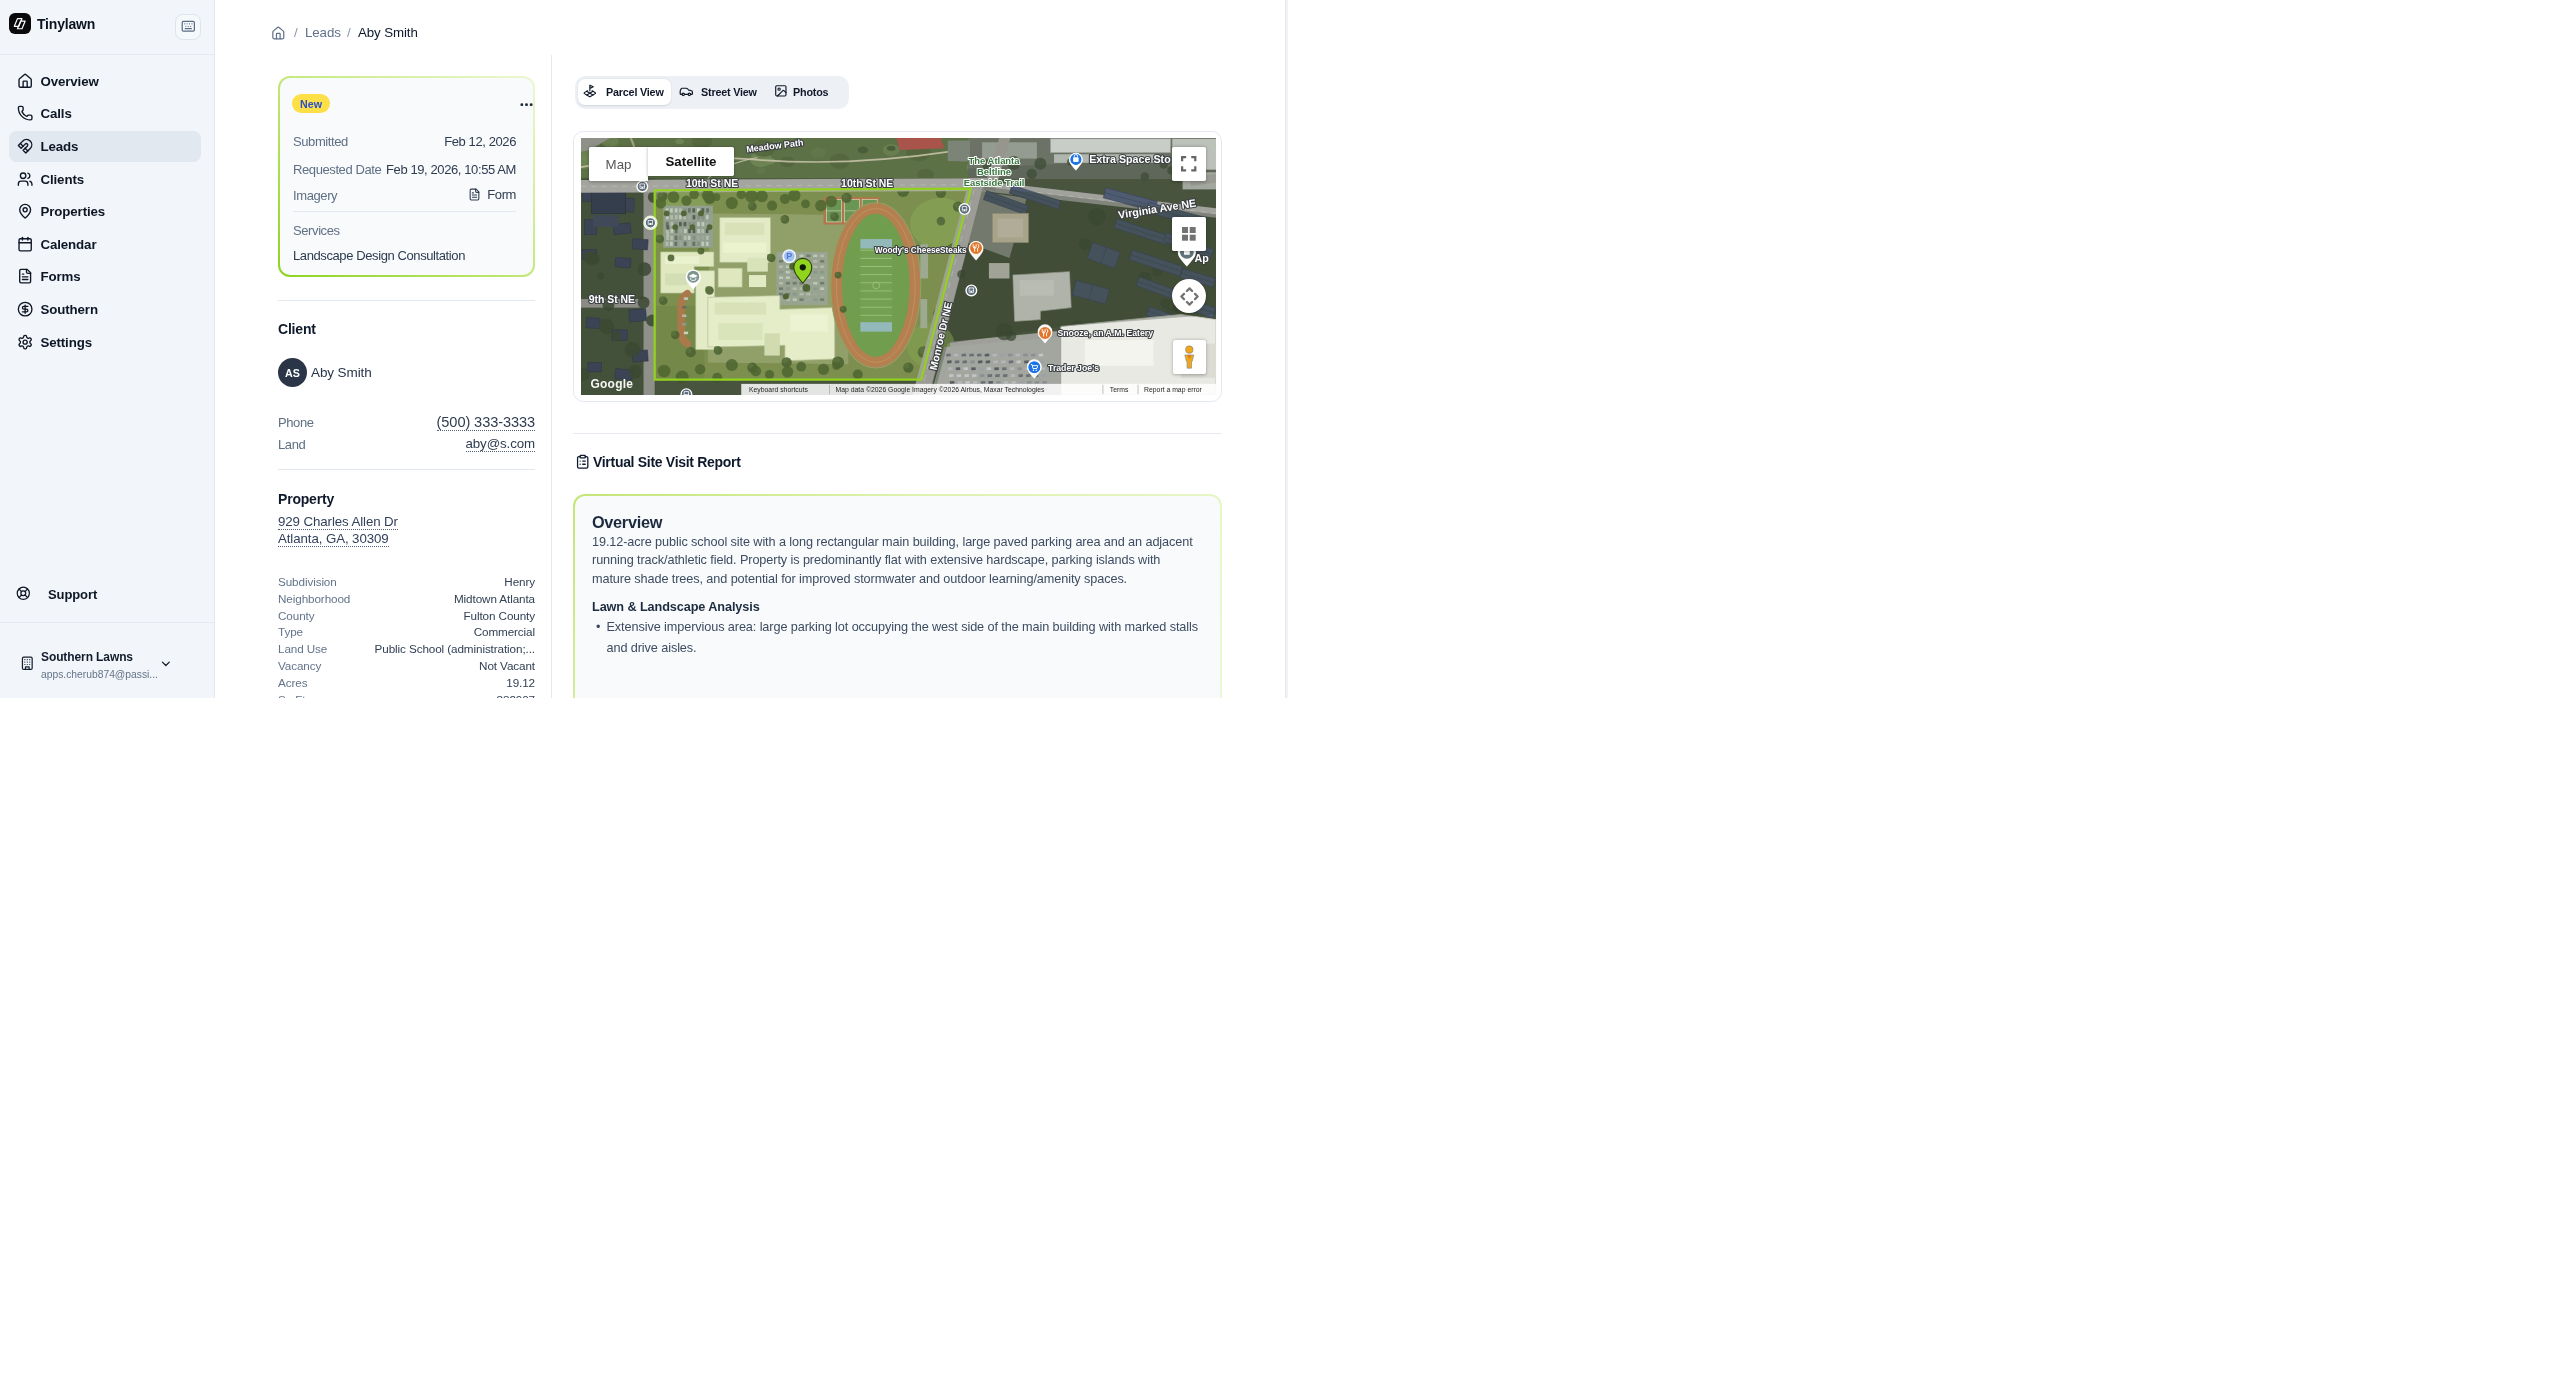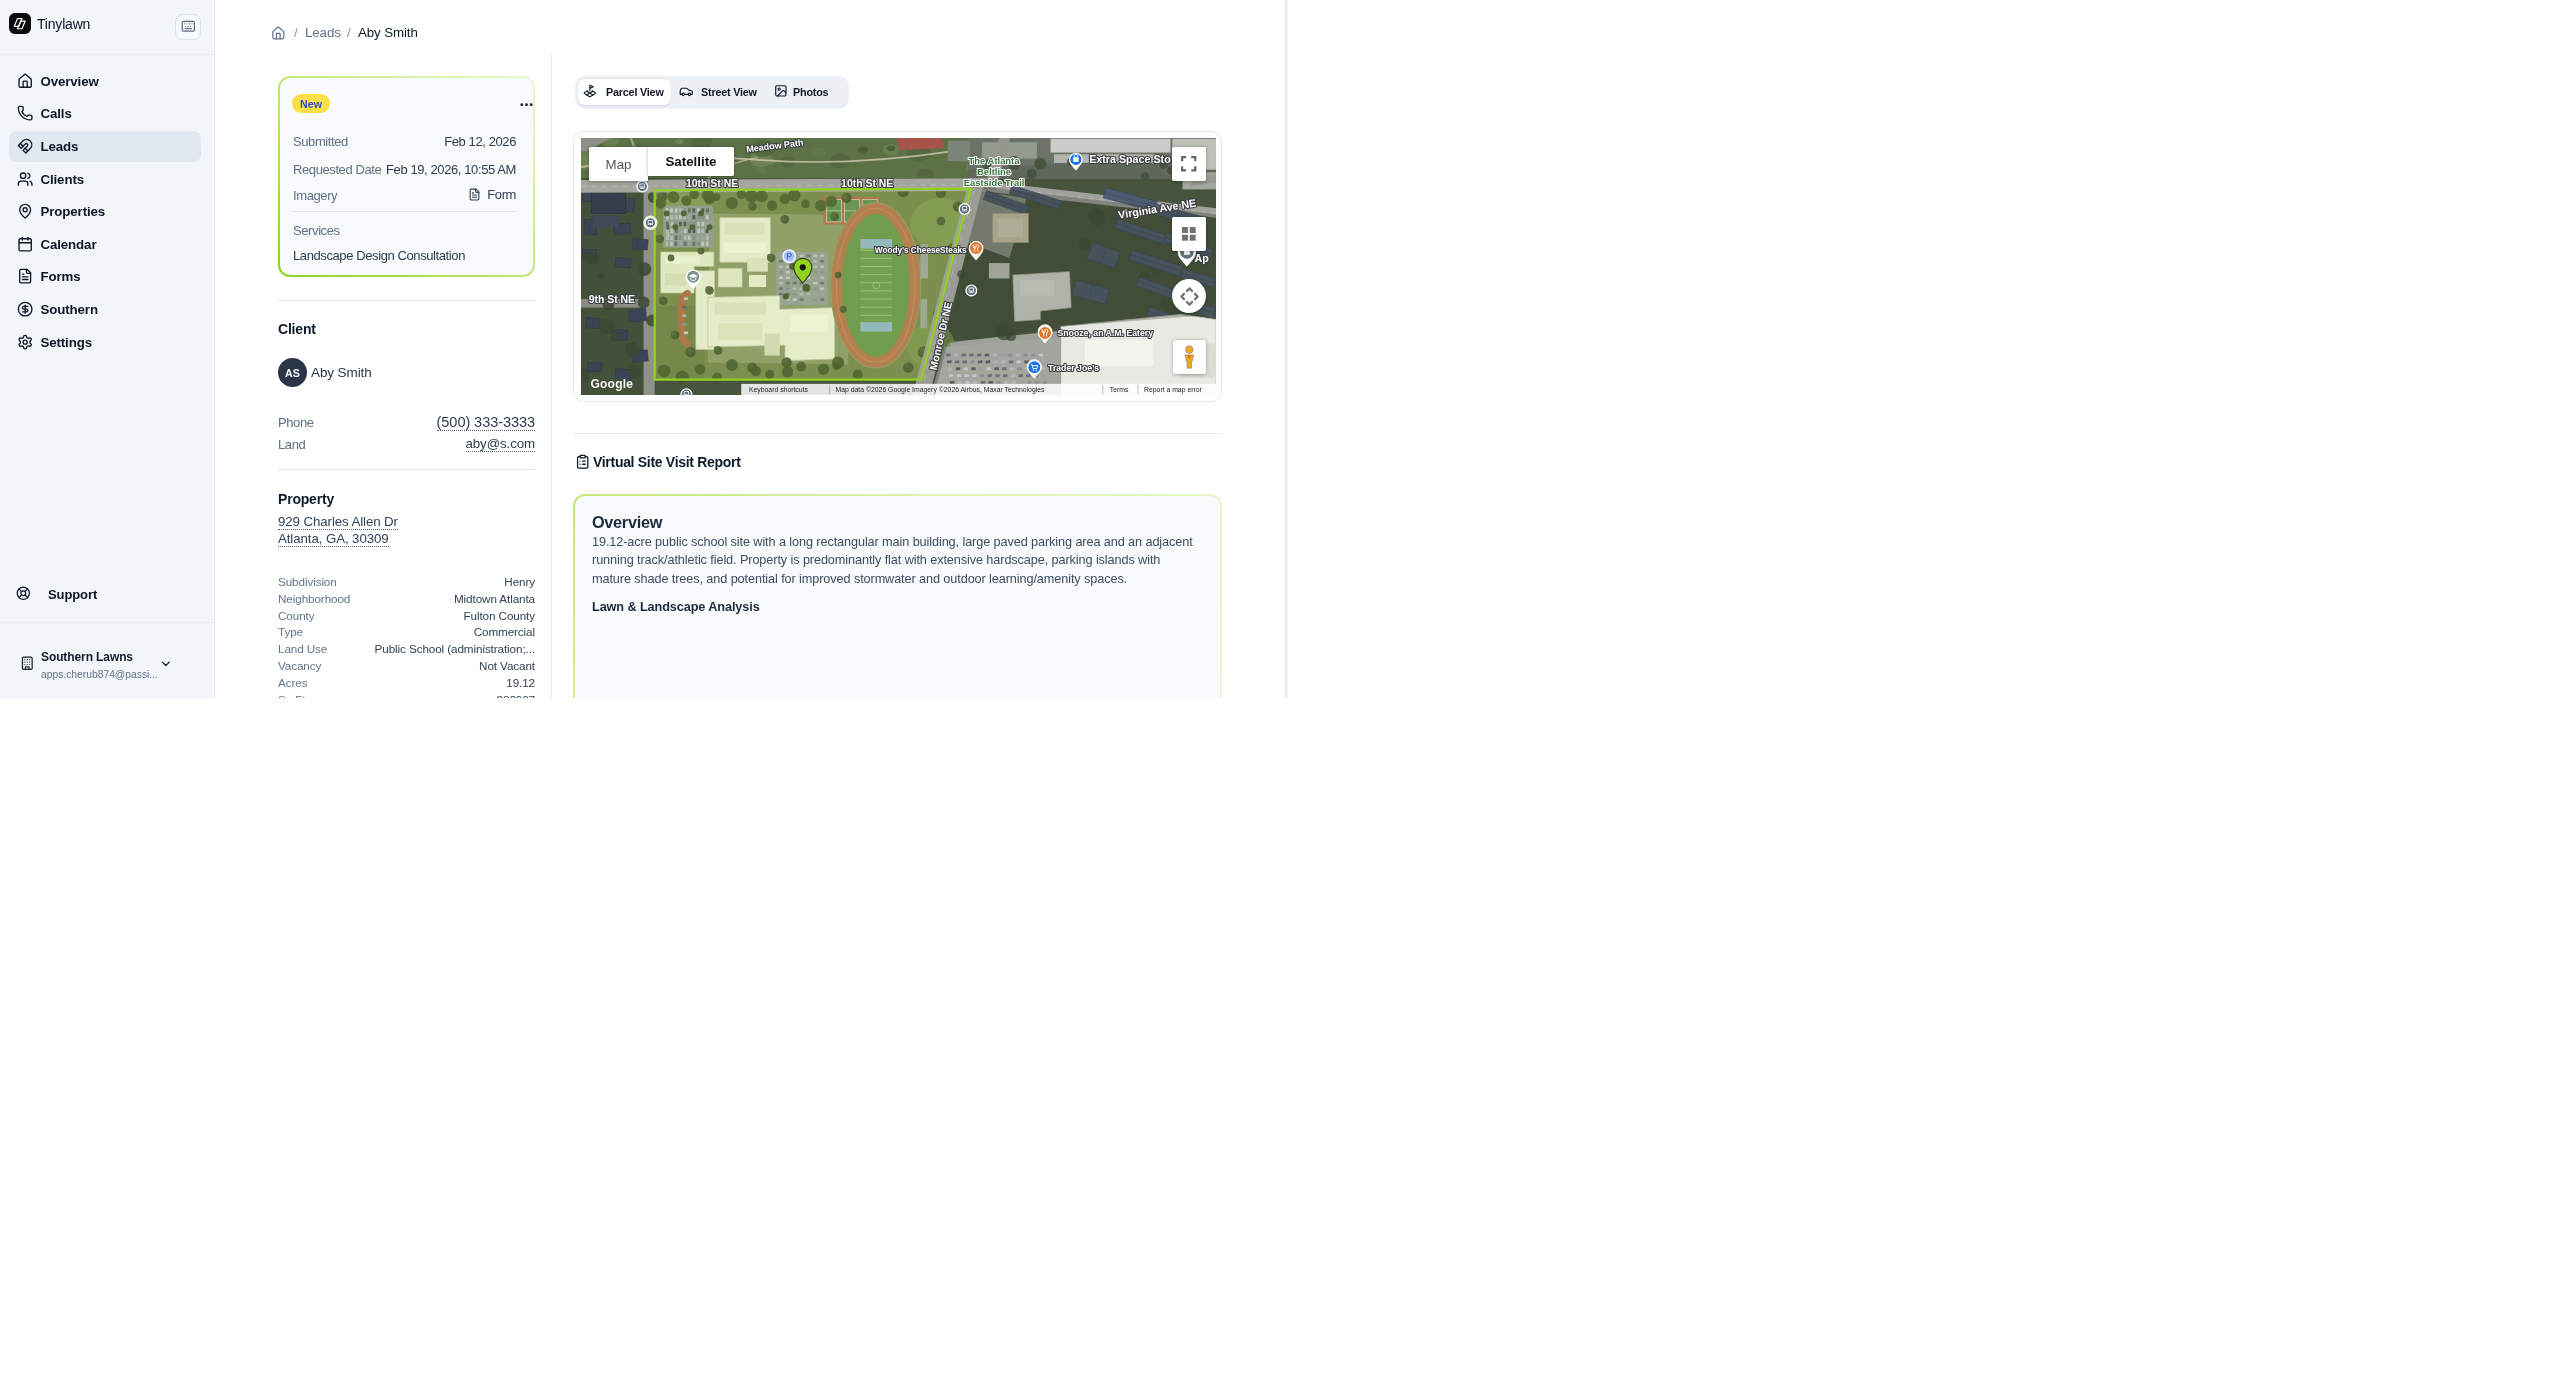--- a/index.html
+++ b/index.html
@@ -26,21 +26,21 @@
 <body>
 <div id="root">
 
 <div id="sb">
   <div class="abs" style="left:9.4px;top:13px;width:21.4px;height:21.4px;border-radius:6px;background:#0a0a0c">
     <svg class="ic" width="21.4" height="21.4" viewBox="0 0 25 25" fill="none" stroke="#fff" stroke-width="1.4" stroke-linejoin="round">
           <path d="M6.2 15.6 L9.9 6.6 L15.2 6.6 L11.5 15.6 Z"></path>
           <path d="M9.9 18.4 L13.6 9.4 L18.9 9.4 L15.2 18.4 Z"></path>
         </svg>
   </div>
-  <div class="abs dark" style="left:37px;top:16.3px;font-size:14px;letter-spacing:-0.2px;font-weight:400;color:#0b1220">Tinylawn</div>
+  <div class="abs dark" style="left:37px;top:16.3px;font-size:14px;letter-spacing:-0.2px;font-weight:700;color:#0b1220">Tinylawn</div>
   <div class="abs" style="left:175px;top:13.7px;width:26px;height:26px;border-radius:7.7px;border:0.9px solid #dde4ed;background:#f6f9fc;display:flex;align-items:center;justify-content:center">
     <svg class="ic" width="14.6" height="14.6" viewBox="0 0 24 24" fill="none" stroke="#5b6b82" stroke-width="2" stroke-linecap="round" stroke-linejoin="round">
           <path d="M10 8h.01"></path>
           <path d="M12 12h.01"></path>
           <path d="M14 8h.01"></path>
           <path d="M16 12h.01"></path>
           <path d="M18 8h.01"></path>
           <path d="M6 8h.01"></path>
           <path d="M7 16h10"></path>
           <path d="M8 12h.01"></path>
@@ -930,16 +930,17 @@
       </svg>
     </div>
 <div class="abs" style="left:593px;top:454px;font-size:14px;letter-spacing:-0.3px;font-weight:700;color:#0e1a2b">Virtual Site Visit Report</div>
 
 <div class="gcard" style="left:573px;top:494px;width:649px;height:223px;background:linear-gradient(135deg,#c3e678 0%,#dff2b0 40%,#edf8d5 100%)">
       <div></div>
     </div>
 <div class="abs" style="left:592px;top:513px;font-size:16.3px;letter-spacing:-0.3px;font-weight:700;color:#1d2b3f">Overview</div>
 <div class="abs" style="left:592px;top:533px;font-size:12.7px;letter-spacing:-0.1px;line-height:18.4px;color:#3d4c61">19.12-acre public school site with a long rectangular main building, large paved parking area and an adjacent<br>running track/athletic field. Property is predominantly flat with extensive hardscape, parking islands with<br>mature shade trees, and potential for improved stormwater and outdoor learning/amenity spaces.</div>
 <div class="abs" style="left:592px;top:600px;font-size:12.7px;letter-spacing:-0.1px;font-weight:700;color:#1d2b3f">Lawn &amp; Landscape Analysis</div>
+<div class="abs" style="left:596px;top:617px;font-size:12.7px;letter-spacing:-0.1px;line-height:21px;color:#3d4c61"><span style="display:inline-block;width:10.5px">•</span>Extensive impervious area: large parking lot occupying the west side of the main building with marked stalls<br><span style="display:inline-block;width:10.5px"></span>and drive aisles.</div>
 
 <div class="abs" style="left:1285px;top:0;width:3.4px;height:698px;background:#f0f2f6;border-left:0.9px solid #e3e7ee"></div>
 
 </div>
 
 </body></html>

